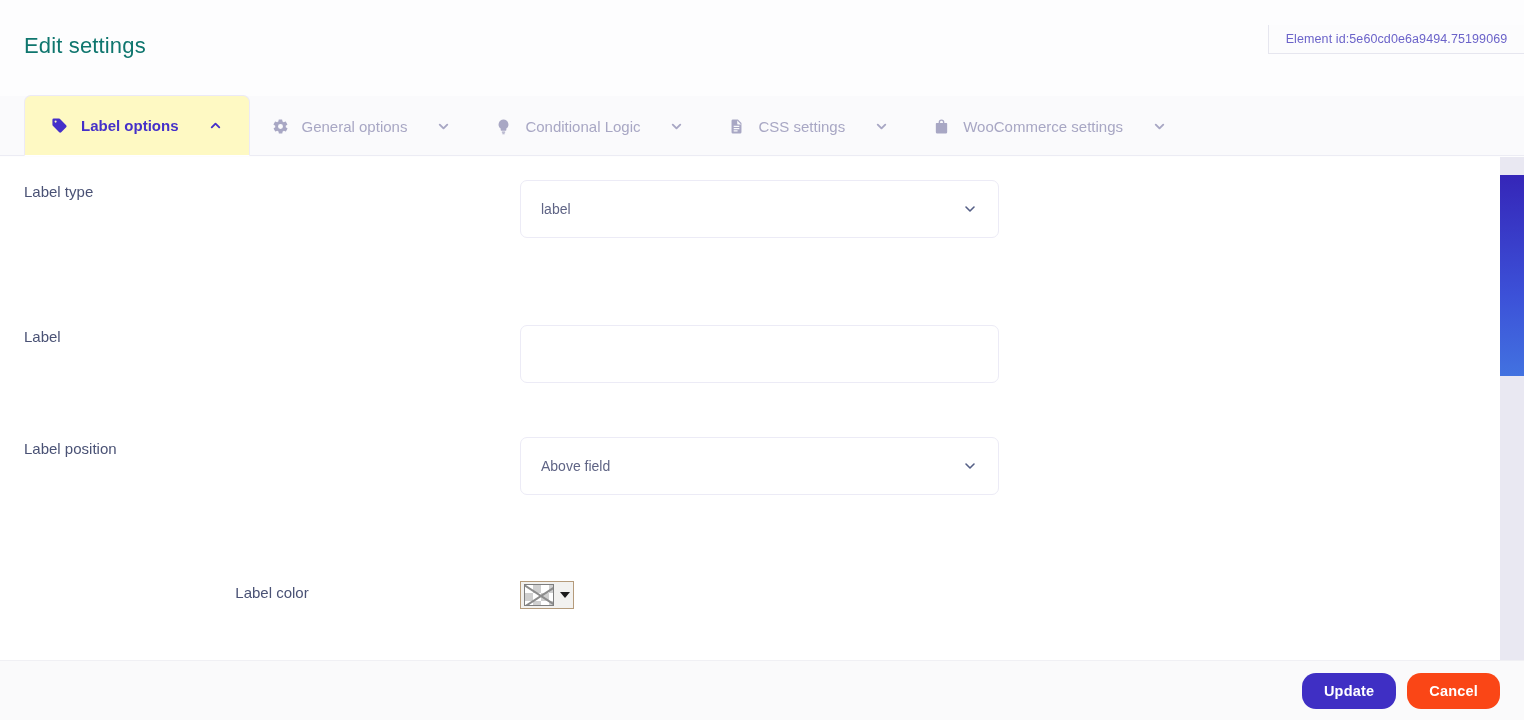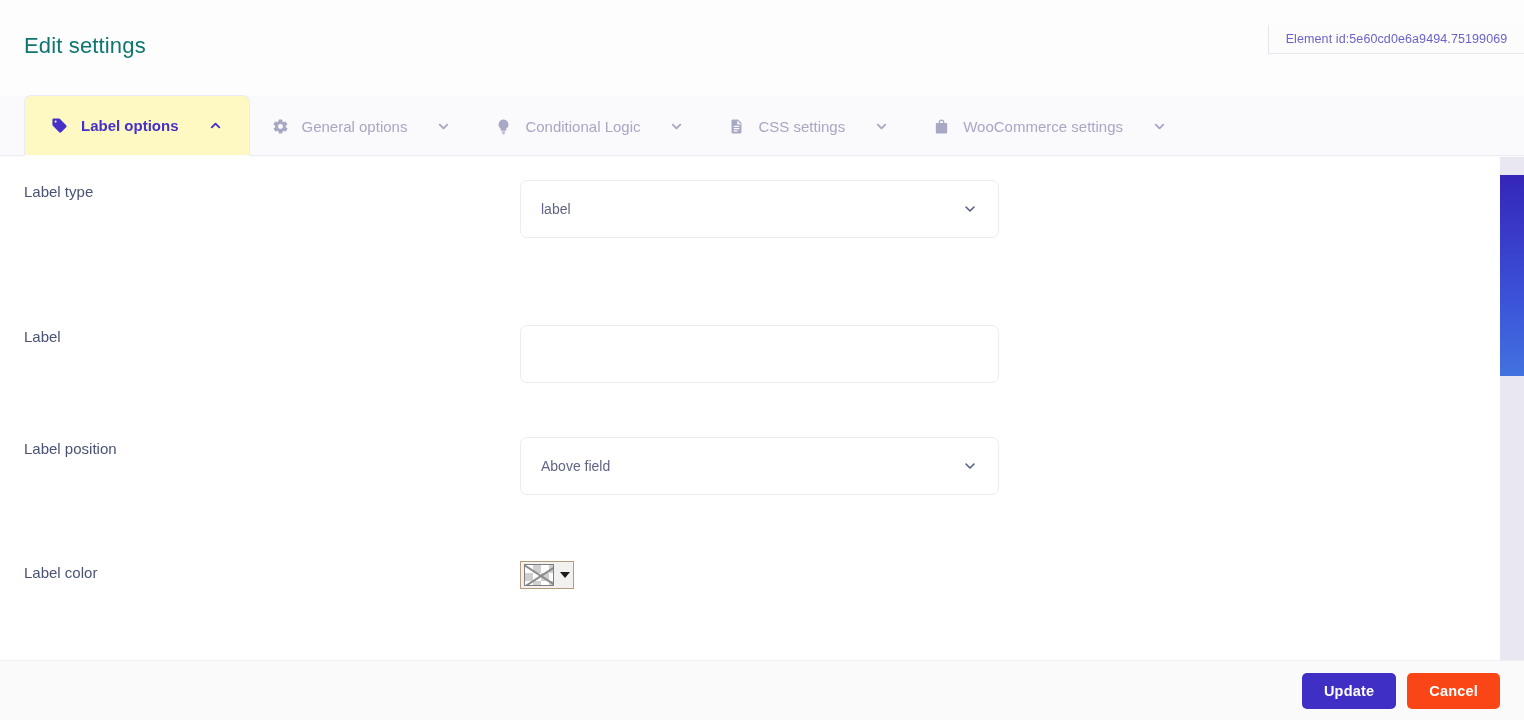--- a/index.html
+++ b/index.html
@@ -193,21 +193,21 @@
     background:#fafafb;
     border-top:1px solid #f0f0f4;
   }
   .footer-btns {
     position:absolute;
     right:24px; top:12px;
     display:flex; gap:11px;
   }
   .btn {
     border:none;
-    border-radius:5px;
+    border-radius:14px;
     height:36px;
     padding:0 22px;
     font-size:14.5px;
     font-weight:bold;
     color:#ffffff;
     cursor:pointer;
     font-family:"Liberation Sans", sans-serif;
     letter-spacing:0.2px;
   }
   .btn-update { background:#3f2fc4; }
@@ -352,21 +352,21 @@
           <span class="sel-val">Above field</span>
           <span class="sel-chev">
             <svg width="16" height="16" viewBox="0 0 24 24" fill="none" stroke="currentColor" stroke-width="2.4" stroke-linecap="round" stroke-linejoin="round">
               <polyline points="6 9 12 15 18 9"></polyline>
             </svg>
           </span>
         </div>
       </div>
     </div>
 
-    <div class="row" style="top:404px;">
+    <div class="row" style="top:424px;text-align:center;">
       <div class="lbl-col">
         <div class="lbl-title">Label color</div>
       </div>
       <div class="field">
         <div class="colorpick">
           <span class="swatch"></span>
           <span class="cp-arrow"></span>
         </div>
       </div>
     </div>

